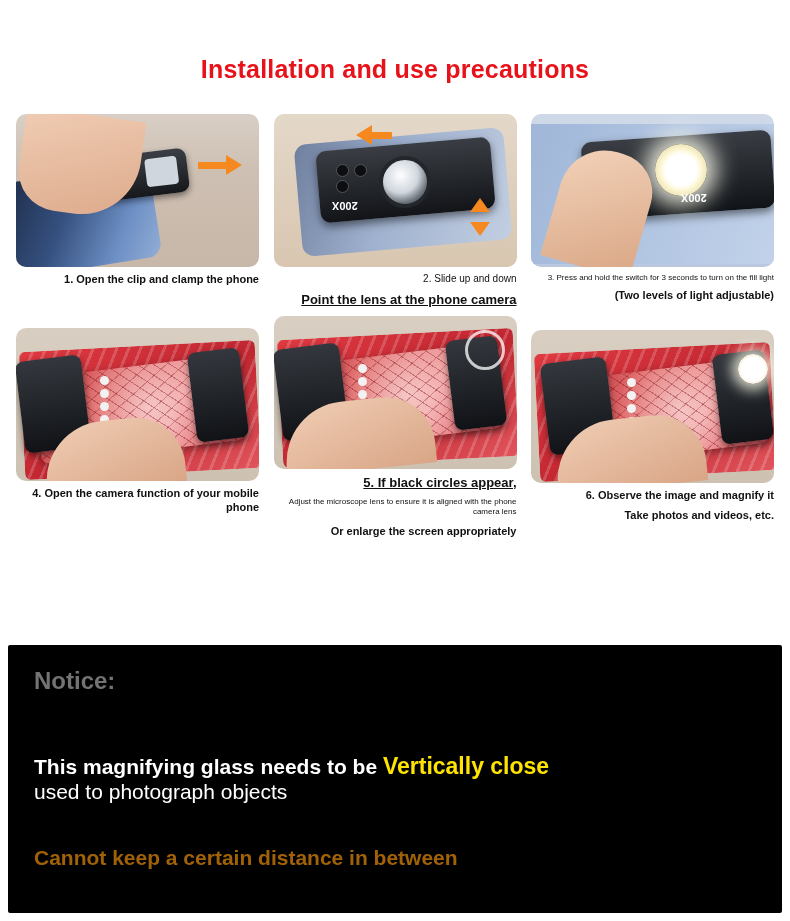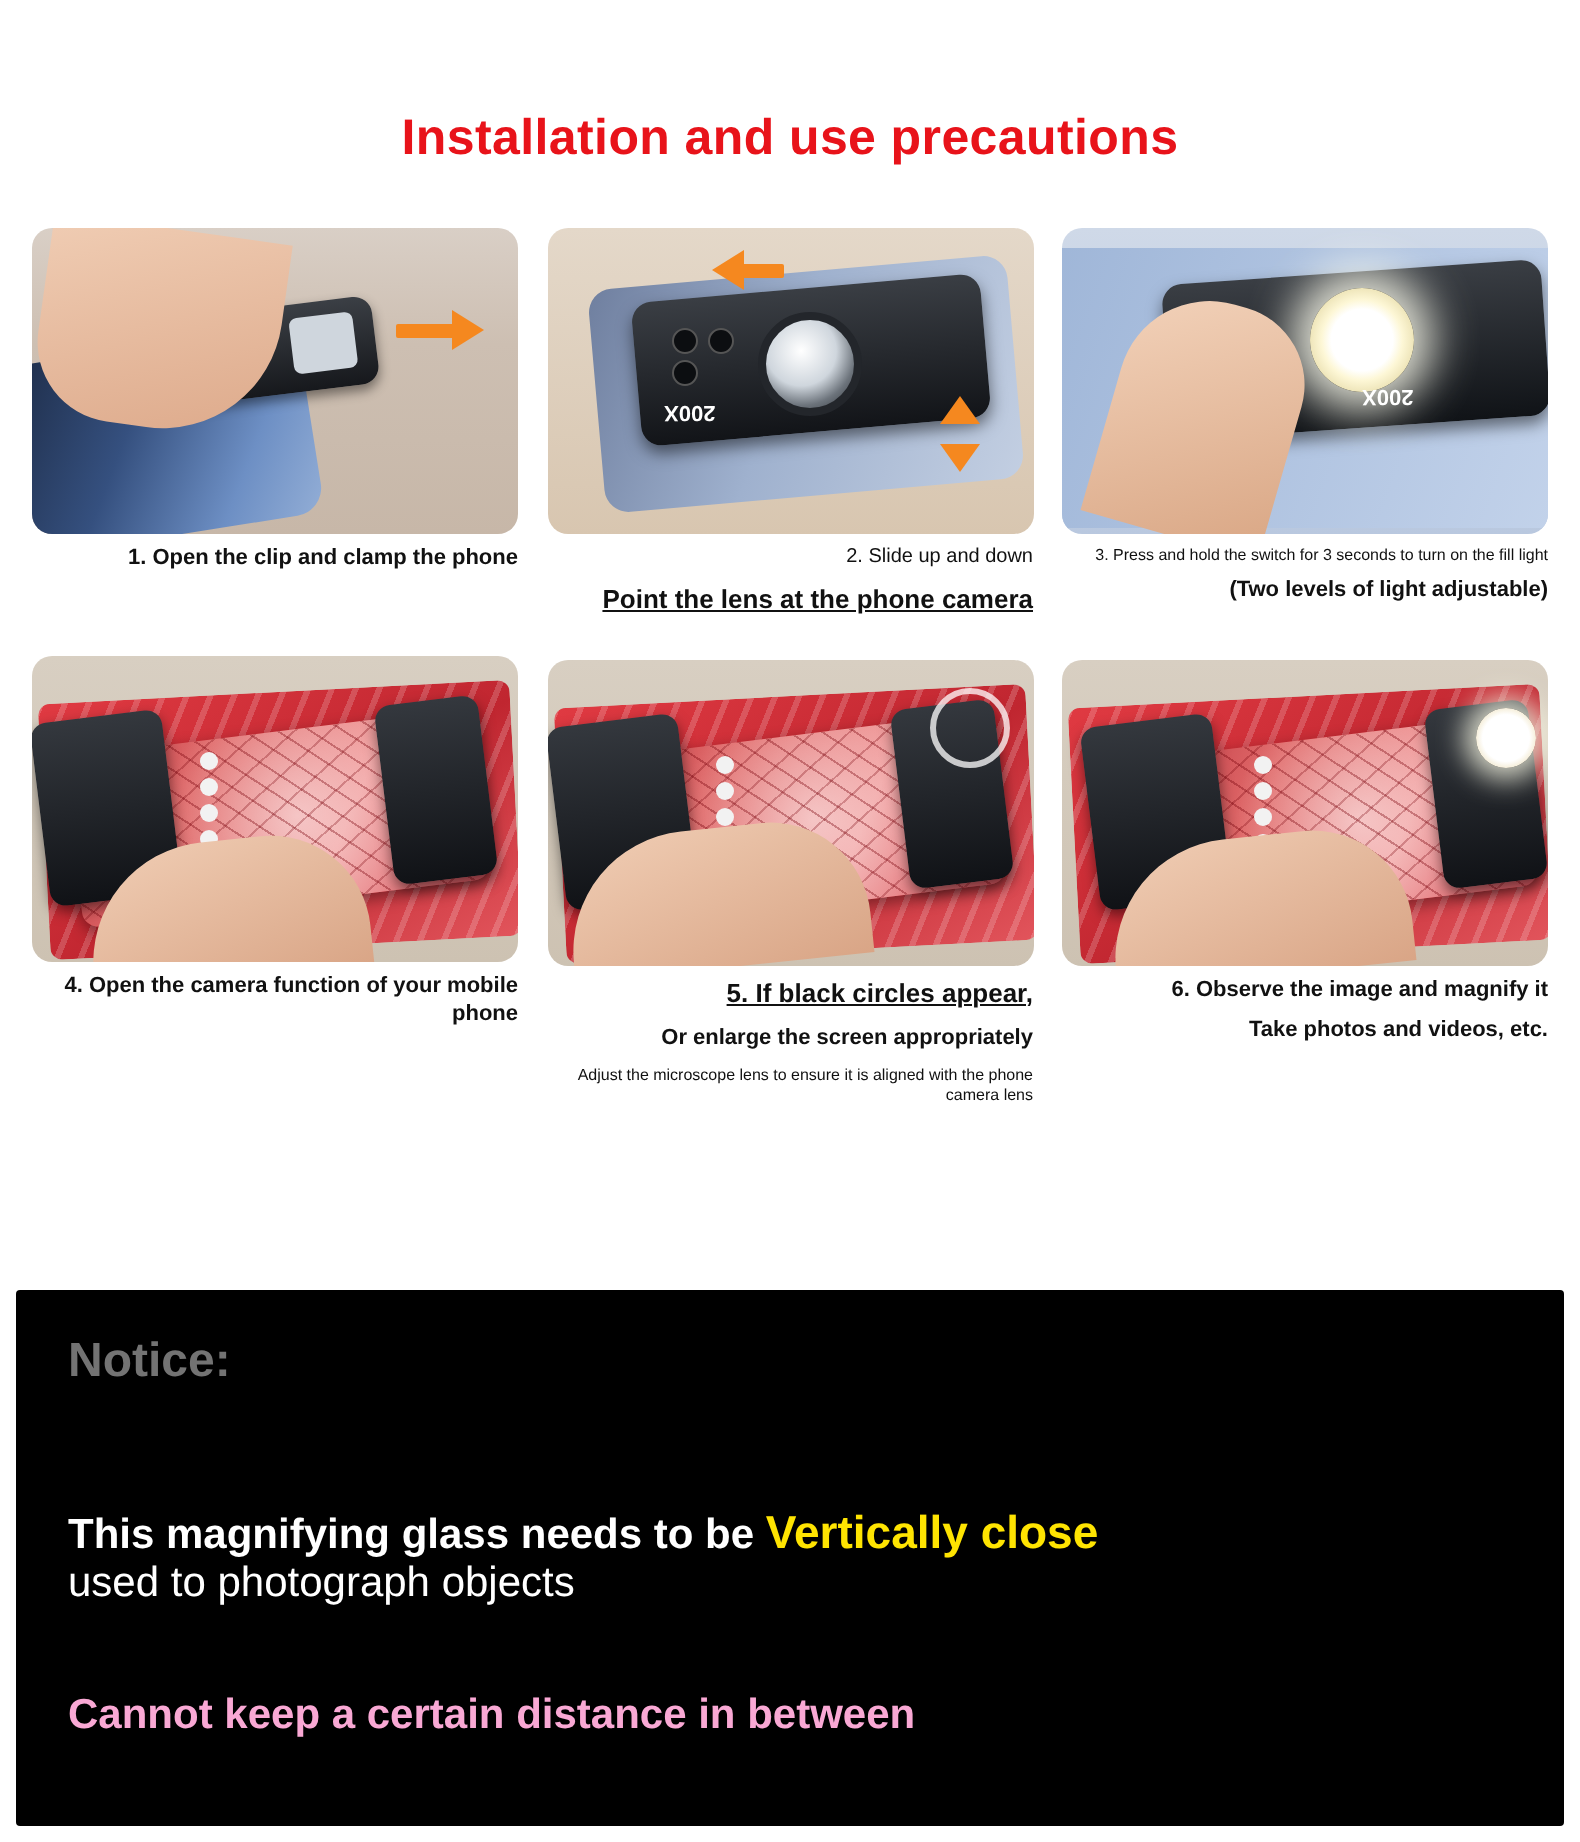--- a/index.html
+++ b/index.html
@@ -186,21 +186,21 @@
   
   .notice {
     position:absolute; left:8px; right:8px; bottom:8px; top:645px;
     background:#000; border-radius:2px; color:#fff; padding:22px 26px;
     box-sizing:border-box;
   }
   .notice-title { color:#737373; font-size:24px; font-weight:bold; }
   .line1 { margin-top:58px; font-size:21px; font-weight:bold; }
   .line1 .yellow { color:#ffe401; font-size:23px; }
   .line2 { font-size:21px; font-weight:normal; margin-top:0; }
-  .line3 { margin-top:42px; color:#f9a8d4; font-size:21px; font-weight:bold; }
+  .line3 { margin-top:42px; color:#a16207; font-size:21px; font-weight:bold; }
 </style>
 </head>
 <body>
 
 <div class="page">
 
   <div class="title">Installation and use precautions</div>
 
   <div class="grid">
 
@@ -265,40 +265,40 @@
               <i></i>
               <i></i>
               <i></i>
           </div>
           <div class="hand"></div>
         </div>
       </div>
       <div class="caption cap-bold11">4. Open the camera function of your mobile phone</div>
     </div>
 
-    <div class="cell" style="margin-top:18px">
+    <div class="cell" style="margin-top:4px">
       <div class="photo">
         <div class="sceneD">
           <div class="cloth"></div>
           <div class="phone"></div>
           <div class="clamp-l"></div>
           <div class="clamp-r"></div>
           <div class="dotrow" style="left:84px;top:44px">
             <i></i>
               <i></i>
               <i></i>
               <i></i>
           </div>
           <div class="hand" style="left:10px;top:84px;width:150px;"></div>
           <div style="position:absolute;right:12px;top:14px;width:34px;height:34px;border-radius:50%;border:3px solid rgba(255,255,255,.75)"></div>
         </div>
       </div>
       <div class="caption cap-big">5. If black circles appear,</div>
+      <div class="caption cap-xsmall">Adjust the microscope lens to ensure it is aligned with the phone camera lens</div>
       <div class="caption cap-bold11" style="margin-top:8px">Or enlarge the screen appropriately</div>
-      <div class="caption cap-xsmall">Adjust the microscope lens to ensure it is aligned with the phone camera lens</div>
     </div>
 
     <div class="cell" style="margin-top:18px">
       <div class="photo">
         <div class="sceneD">
           <div class="cloth"></div>
           <div class="phone" style="left:44px;width:190px"></div>
           <div class="clamp-l" style="left:14px"></div>
           <div class="clamp-r" style="left:186px"></div>
           <div class="dotrow" style="left:96px;top:44px">

